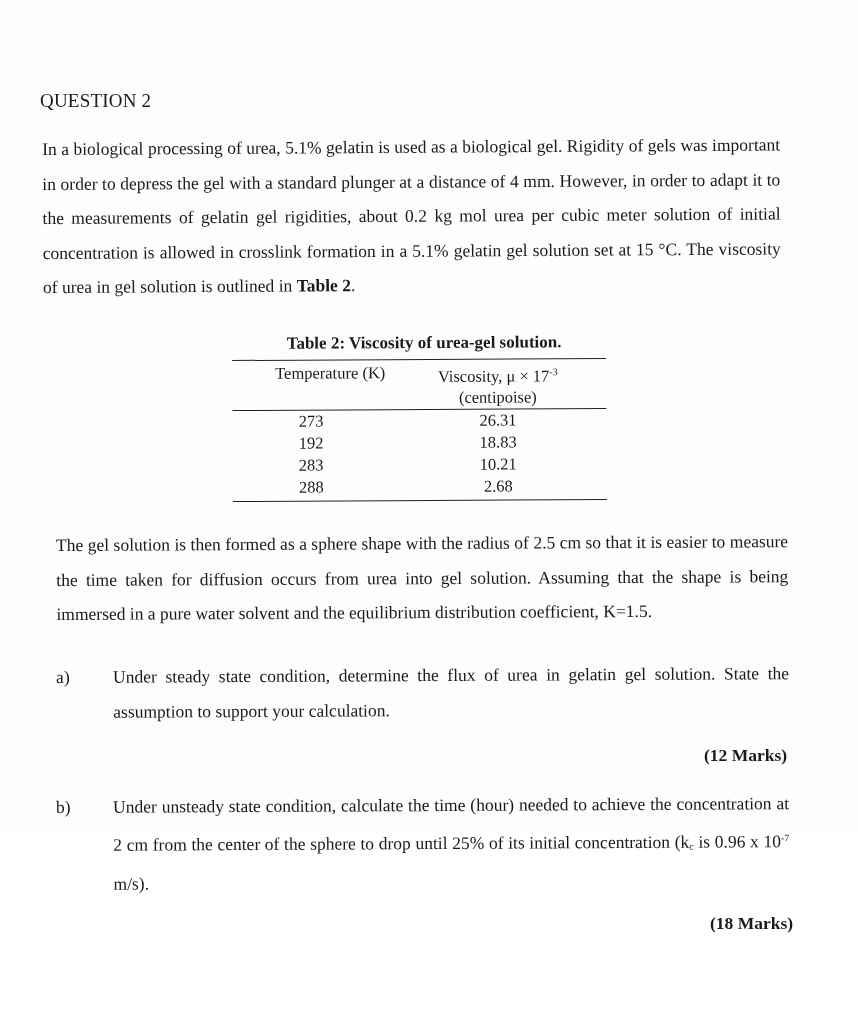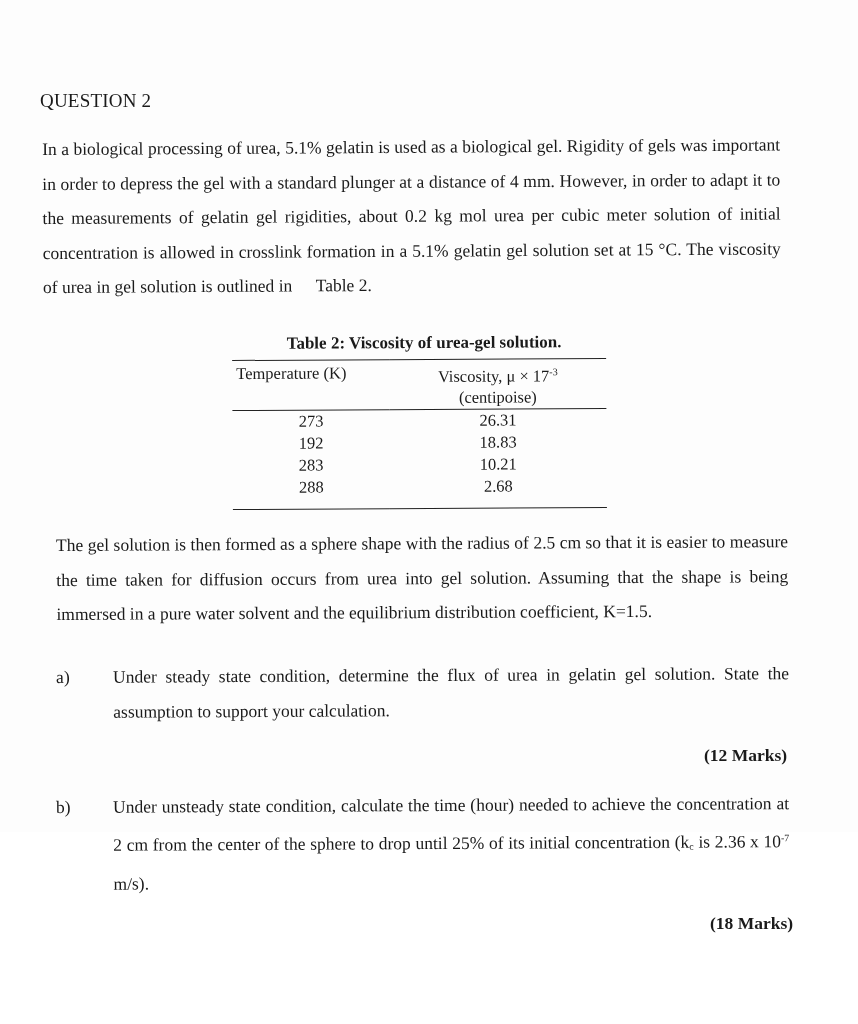--- a/index.html
+++ b/index.html
@@ -33,21 +33,21 @@
       line-height: 34.5px;
       text-align: justify;
       text-align-last: left;
     }
     .para1 {
       left: 42px; top: 132px;
       width: 738px;
       transform: rotate(-0.35deg);
       transform-origin: left top;
     }
-    .para1 .bold { font-weight: normal; margin-left: 19px; }
+    .para1 .bold { font-weight: bold; }
     .table-wrap {
       position: absolute;
       left: 232px; top: 334px;
       width: 374px;
       transform: rotate(-0.3deg);
       transform-origin: left top;
     }
     .table-caption {
       text-align: center;
       font-weight: bold;
@@ -61,30 +61,30 @@
       font-size: 16.5px;
     }
     table.visc thead th {
       font-weight: normal;
       border-top: 1.5px solid #222;
       border-bottom: 1.5px solid #222;
       padding: 2px 4px 1px 4px;
       vertical-align: top;
       line-height: 21px;
     }
-    table.visc thead th.col-temp { width: 42%; text-align: left; }
+    table.visc thead th.col-temp { width: 42%; text-align: right; }
     table.visc thead th.col-visc { text-align: center; }
     table.visc tbody td {
       text-align: center;
       line-height: 22px;
       padding: 0 4px;
     }
     table.visc tbody tr:last-child td {
       border-bottom: 1.5px solid #222;
-      padding-bottom: 10px;
+      padding-bottom: 2px;
     }
     sup { font-size: 10px; vertical-align: 6px; }
     sub { font-size: 10px; vertical-align: -2px; }
     .para2 {
       left: 56px; top: 528px;
       width: 732px;
       transform: rotate(-0.3deg);
       transform-origin: left top;
     }
     .item {
@@ -162,18 +162,18 @@
 
   <div class="item item-a">
     <span class="lbl">a)</span>
     <div class="txt">Under steady state condition, determine the flux of urea in gelatin gel solution. State the assumption to support your calculation.</div>
   </div>
   <div class="marks marks-a">(12 Marks)</div>
 
   <div class="item item-b">
     <span class="lbl">b)</span>
     <div class="txt">
-      <span>Under unsteady state condition, calculate the time (hour) needed to achieve the concentration at 2 cm from the center of the sphere to drop until 25% of its initial concentration (k</span><sub>c</sub><span> is 2.36 x 10</span><sup>-7</sup><span> m/s).</span>
+      <span>Under unsteady state condition, calculate the time (hour) needed to achieve the concentration at 2 cm from the center of the sphere to drop until 25% of its initial concentration (k</span><sub>c</sub><span> is 0.96 x 10</span><sup>-7</sup><span> m/s).</span>
     </div>
   </div>
   <div class="marks marks-b">(18 Marks)</div>
 
 </div>
 
 </body></html>

